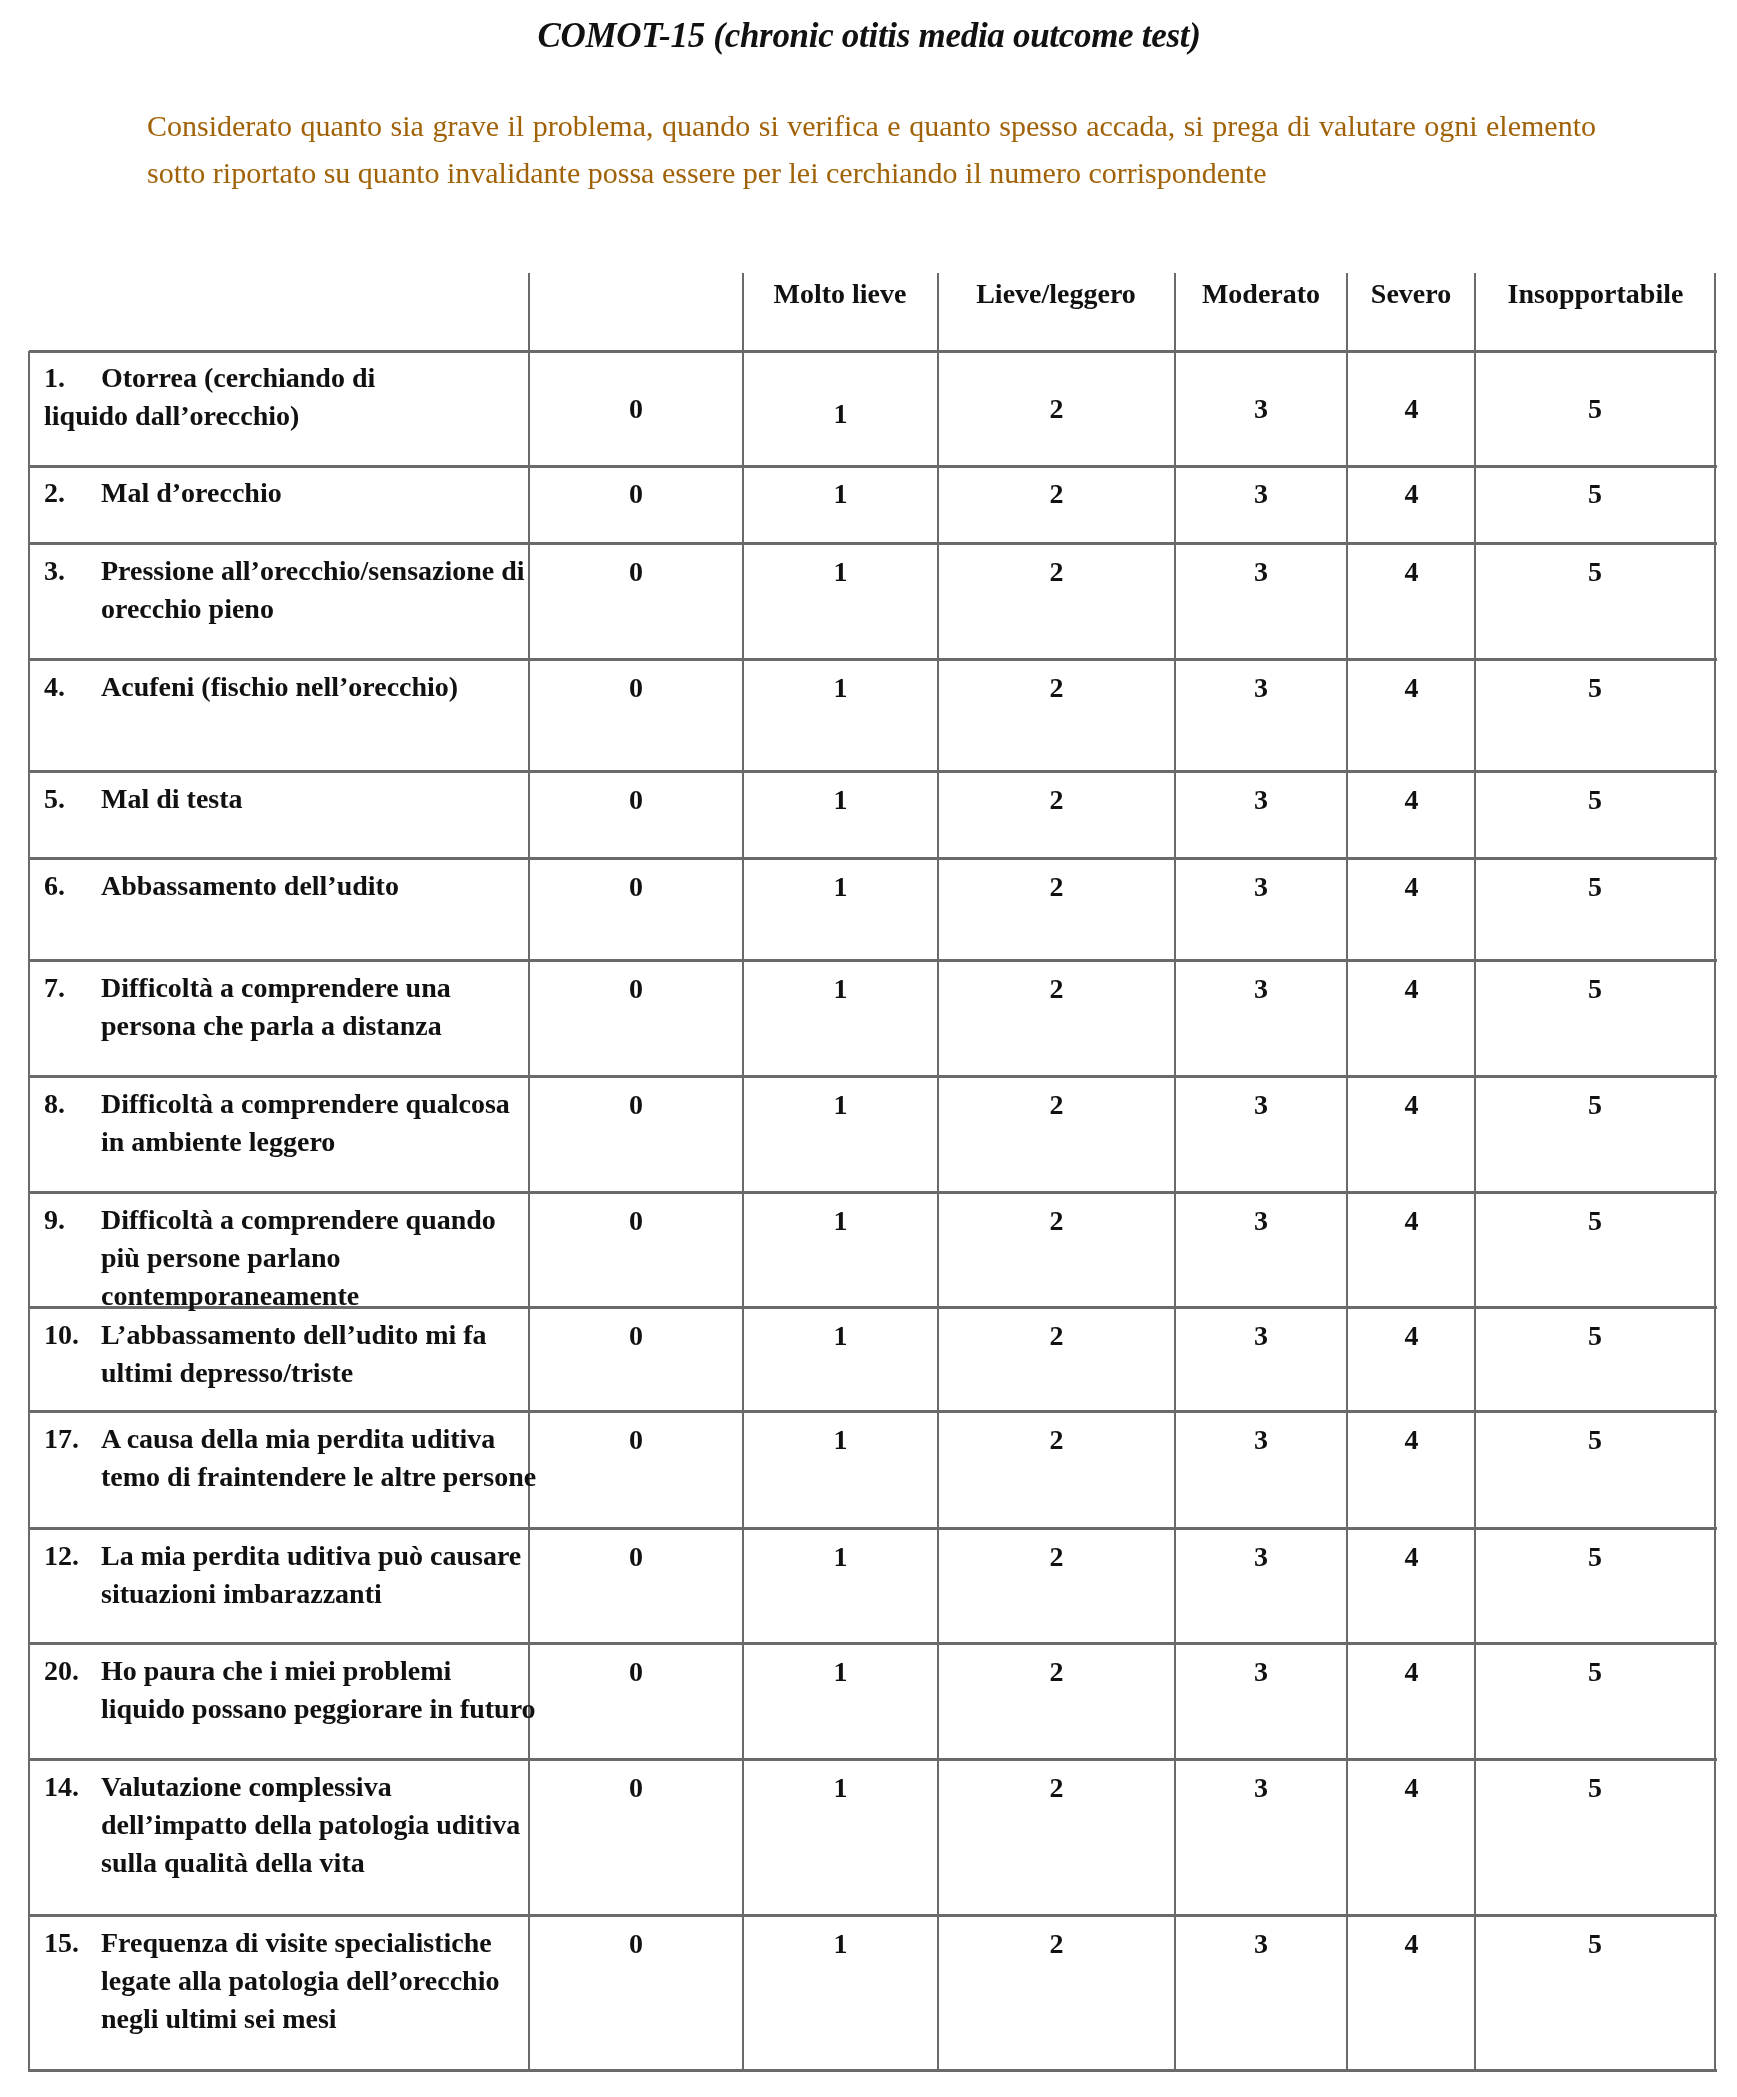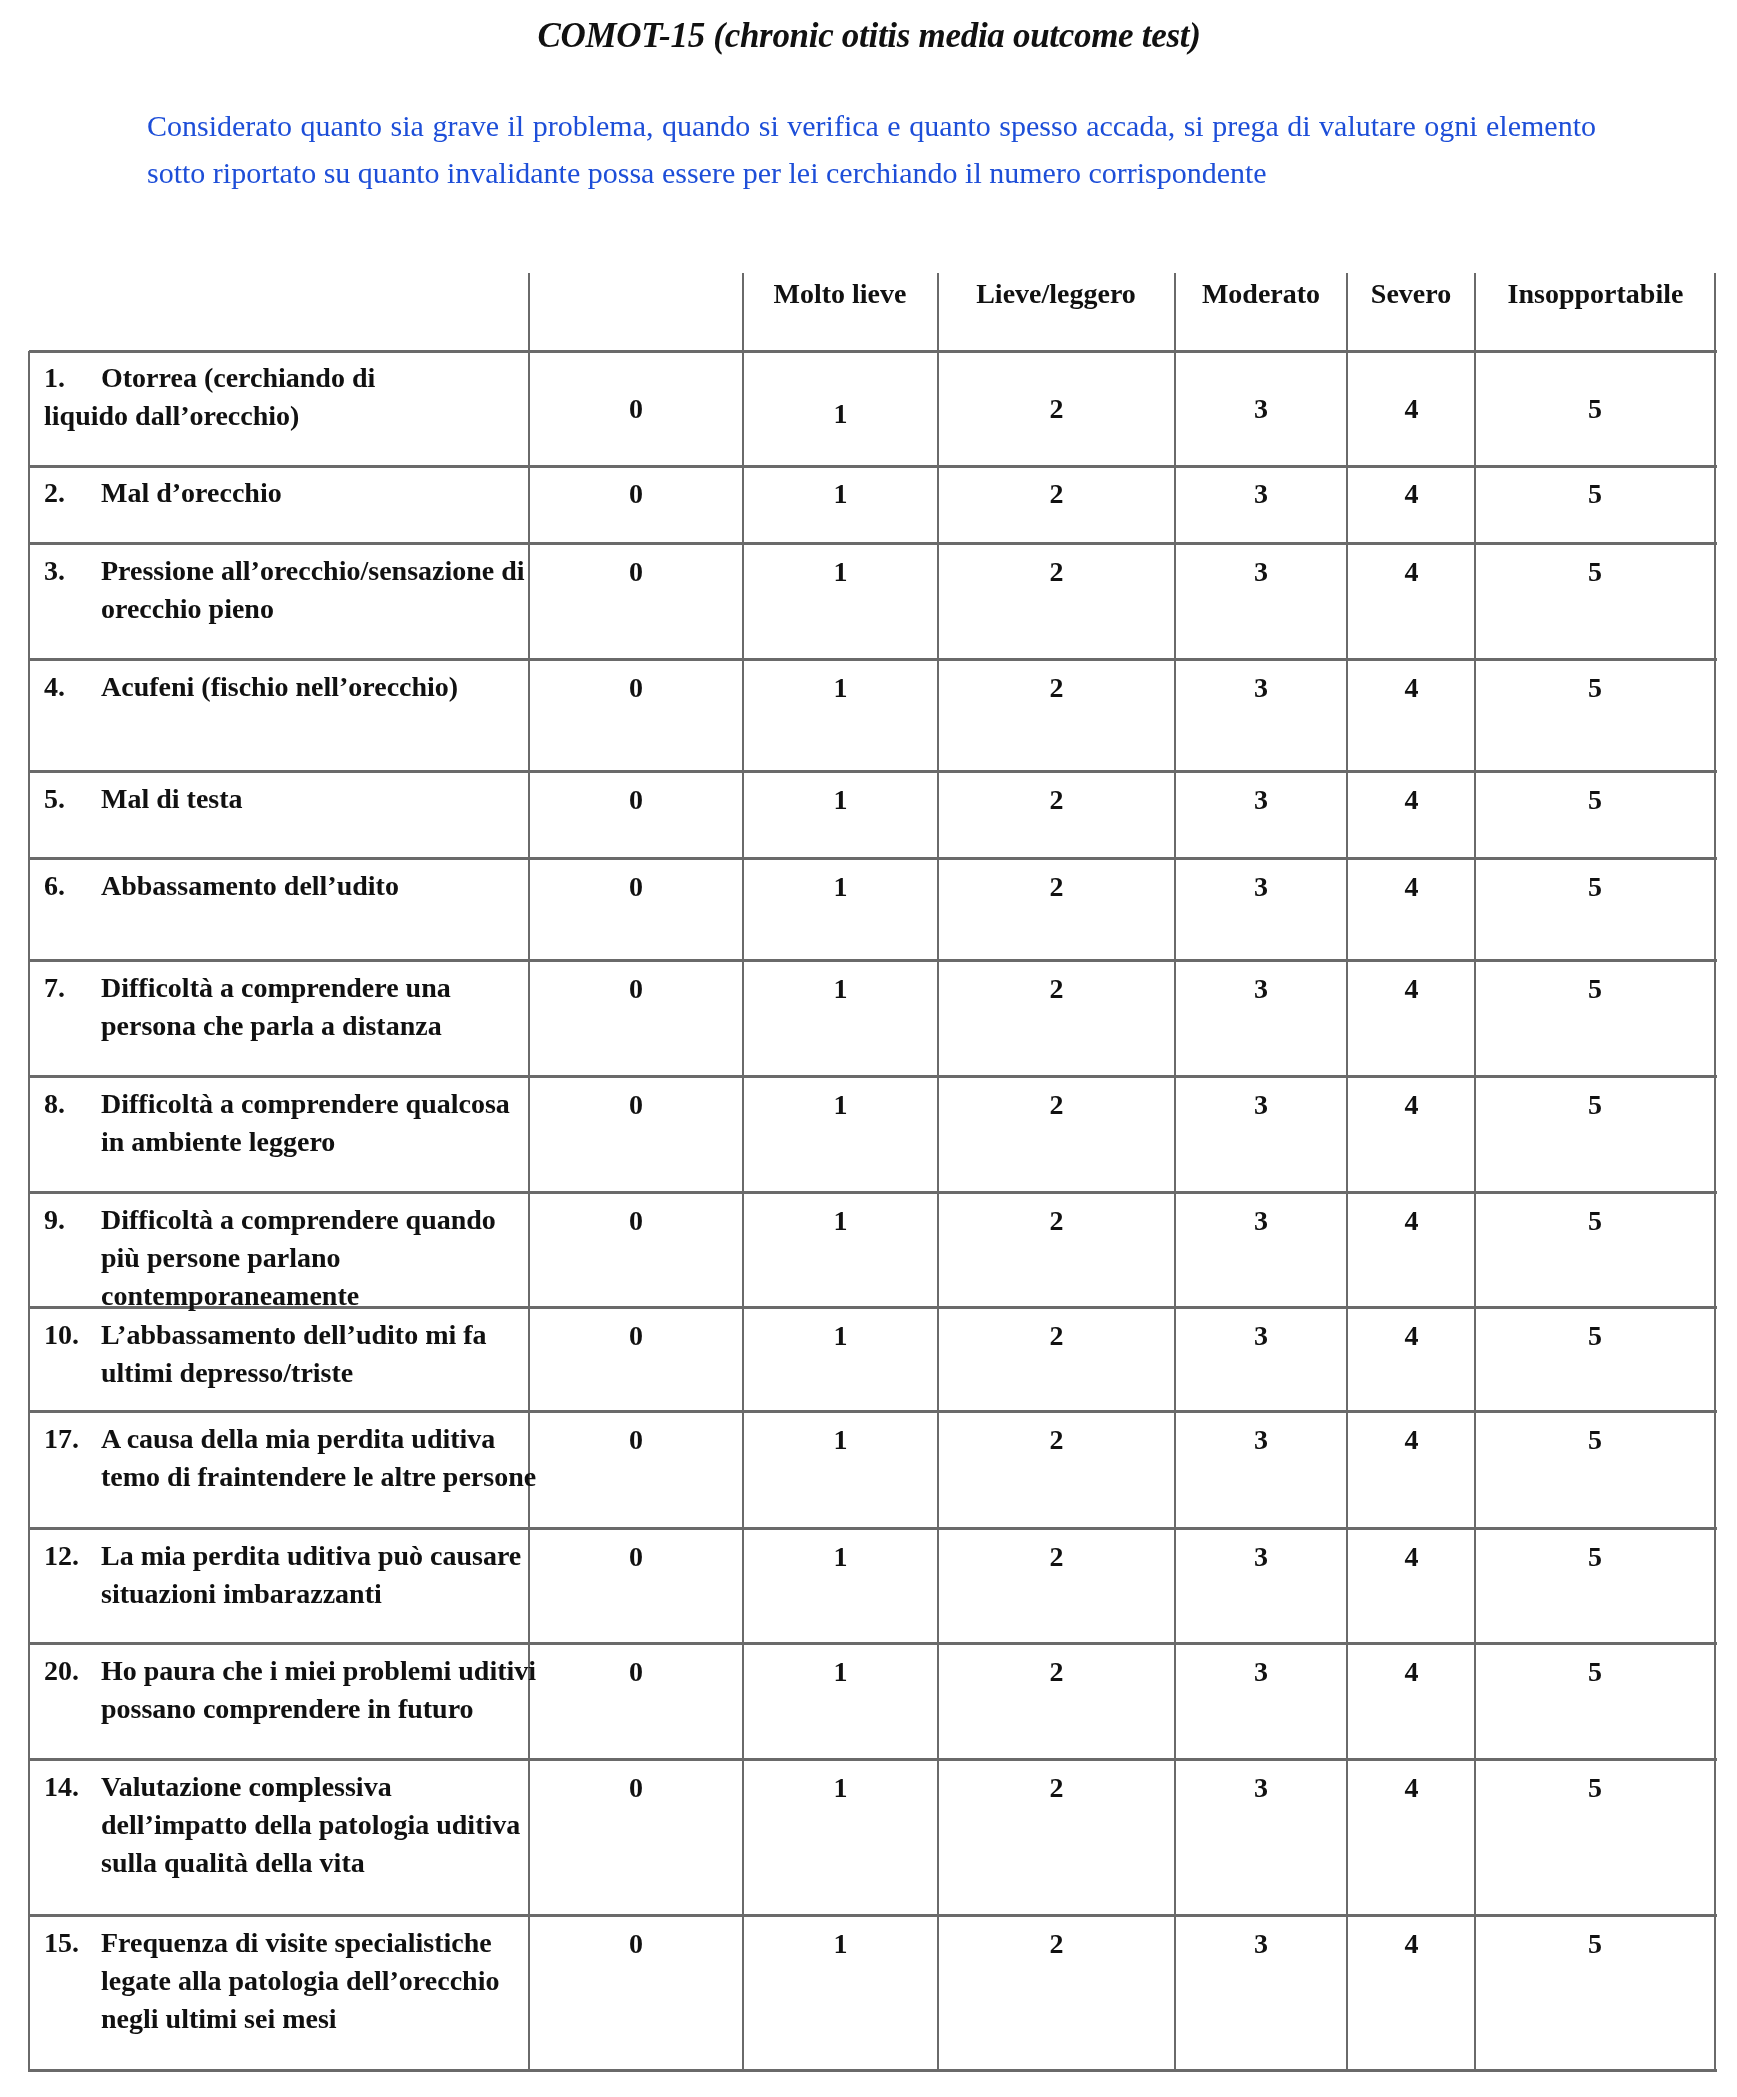--- a/index.html
+++ b/index.html
@@ -1,21 +1,21 @@
 <!DOCTYPE html>
 <html style="font-size:8.7px"><head>
 <meta charset="utf-8">
 <style>
   html, body { margin: 0; padding: 0; background: #ffffff; }
   body { width: 1738px; height: 2097px; position: relative; overflow: hidden;
          font-family: "Liberation Serif", "DejaVu Serif", serif; color: #111; }
   .title { position: absolute; left: 0; width: 1738px; top: 16.3px; text-align: center;
            font-size: 35px; font-weight: bold; font-style: italic; letter-spacing: -0.3px; }
   .intro { position: absolute; left: 147px; width: 1449px; top: 102px;
-           font-size: 30px; line-height: 47px; text-align: justify; color: #1d4ed8; }
+           font-size: 30px; line-height: 47px; text-align: justify; color: #a16207; }
   .tbl { position: absolute; left: 0; top: 0; width: 1738px; height: 2097px; }
   .hline { position: absolute; height: 2.7px; background: #6a6a6a; }
   .vline { position: absolute; width: 2.2px; background: #6a6a6a; }
   .hdr { position: absolute; font-weight: bold; font-size: 28px; line-height: 38px;
          text-align: center; top: 275px; }
   .item { position: absolute; left: 44px; width: 479px; font-weight: bold; font-size: 28px;
           line-height: 38px; }
   .item .num { position: absolute; left: 0; top: 0; }
   .item .txt { position: absolute; left: 57px; top: 0; width: 436px; }
   .score { position: absolute; font-weight: bold; font-size: 28px; line-height: 38px;
@@ -172,21 +172,21 @@
       <span class="txt">La mia perdita uditiva può causare situazioni imbarazzanti</span>
     </div>
     <div class="score" style="left: 529px; width: 214px; top: 1538px;">0</div>
     <div class="score" style="left: 743px; width: 195px; top: 1538px;">1</div>
     <div class="score" style="left: 938px; width: 237px; top: 1538px;">2</div>
     <div class="score" style="left: 1175px; width: 172px; top: 1538px;">3</div>
     <div class="score" style="left: 1347px; width: 129px; top: 1538px;">4</div>
     <div class="score" style="left: 1475px; width: 240px; top: 1538px;">5</div>
     <div class="item" style="top: 1652px;">
       <span class="num">20.</span>
-      <span class="txt">Ho paura che i miei problemi uditivi possano comprendere in futuro</span>
+      <span class="txt">Ho paura che i miei problemi liquido possano peggiorare in futuro</span>
     </div>
     <div class="score" style="left: 529px; width: 214px; top: 1653px;">0</div>
     <div class="score" style="left: 743px; width: 195px; top: 1653px;">1</div>
     <div class="score" style="left: 938px; width: 237px; top: 1653px;">2</div>
     <div class="score" style="left: 1175px; width: 172px; top: 1653px;">3</div>
     <div class="score" style="left: 1347px; width: 129px; top: 1653px;">4</div>
     <div class="score" style="left: 1475px; width: 240px; top: 1653px;">5</div>
     <div class="item" style="top: 1768px;">
       <span class="num">14.</span>
       <span class="txt">Valutazione complessiva dell’impatto della patologia uditiva sulla qualità della vita</span>

